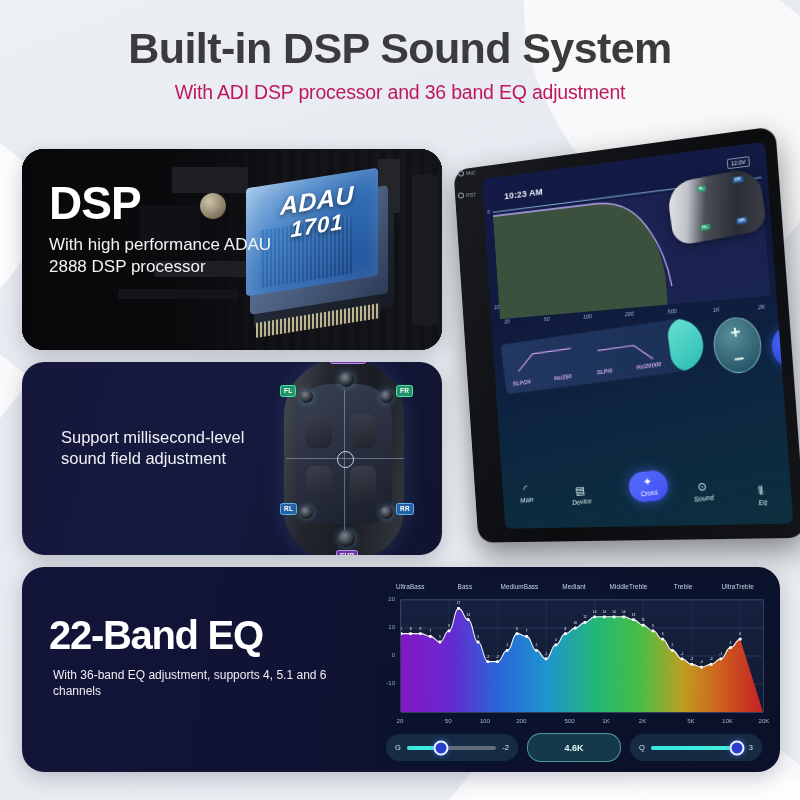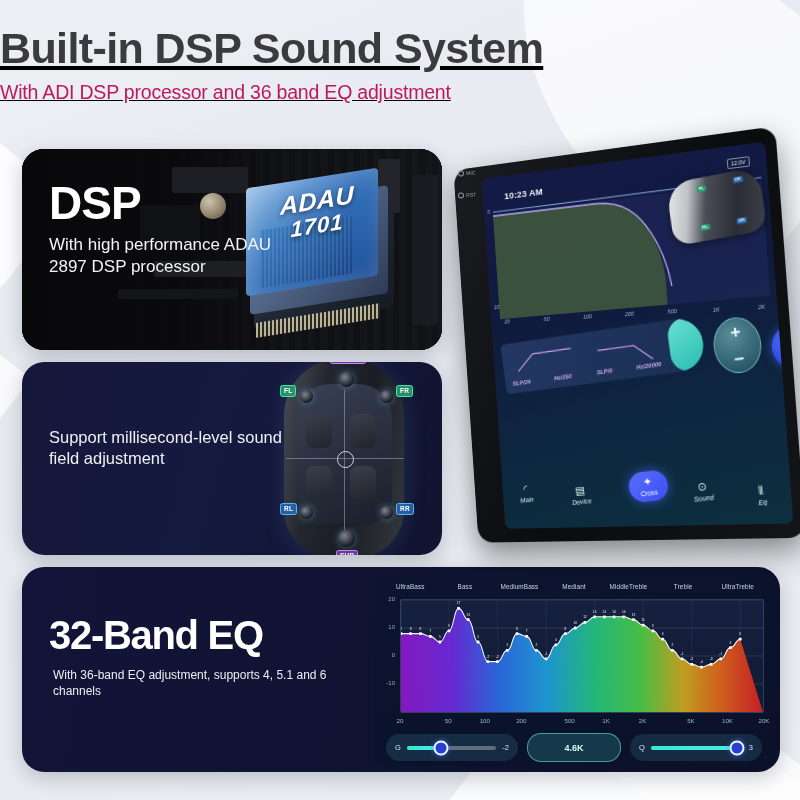--- a/index.html
+++ b/index.html
@@ -21,21 +21,21 @@
   .sw-tl3{left:-330px;top:250px;width:420px;height:60px;
     transform:rotate(38deg);border-radius:0 0 40% 0;opacity:.6;}
   .sw-br1{right:-250px;bottom:-120px;width:460px;height:300px;
     transform:rotate(38deg);border-radius:60% 0 0 0;opacity:.9;}
   .sw-br2{right:-300px;bottom:40px;width:460px;height:120px;
     transform:rotate(38deg);border-radius:40% 0 0 0;opacity:.75;}
   .sw-tr{right:-180px;top:-140px;width:380px;height:260px;
     transform:rotate(38deg);border-radius:0 0 0 70%;opacity:.8;}
 
   
-  .header{position:absolute;left:0;right:0;top:26px;text-align:left;z-index:5;text-decoration:underline;}
+  .header{position:absolute;left:0;right:0;top:26px;text-align:center;z-index:5;}
   .title{
     font-size:43px;font-weight:bold;color:#3b3b3d;letter-spacing:-.6px;
     line-height:1.05;margin:0;
   }
   .subtitle{
     font-size:19.5px;color:#be185d;margin:10px 0 0;font-weight:400;
     letter-spacing:-.2px;
   }
 
   
@@ -102,21 +102,21 @@
   .tag.g{background:rgba(38,160,110,.88);border:1px solid #49e5a6;}
   .tag.b{background:rgba(38,104,180,.88);border:1px solid #5ab5ef;}
   .tag.p{background:rgba(120,60,175,.88);border:1px solid #b98ff0;}
   .crosshair,.crossv{position:absolute;background:rgba(190,205,230,.42);}
   .crosshair{left:16px;top:104px;width:118px;height:1px;}
   .crossv{left:74px;top:36px;width:1px;height:140px;}
   .crossdot{position:absolute;left:67px;top:97px;width:15px;height:15px;
     border:1.5px solid #cdd8ea;border-radius:50%;}
   .c2-text{position:absolute;left:27px;top:56px;z-index:3;width:250px;}
   .c2-title{color:#fff;font-size:35px;font-weight:bold;margin:0;letter-spacing:-.8px;}
-  .c2-desc{color:#eef0f4;font-size:16.5px;line-height:1.3;margin:9px 0 0;}
+  .c2-desc{color:#eef0f4;font-size:16.5px;line-height:1.3;margin:9px 12px 0;}
 
   
   #card3{left:22px;top:567px;width:758px;height:205px;
     background:linear-gradient(100deg,#121539 0%,#0f1230 52%,#0d1029 100%);}
   .c3-text{position:absolute;left:27px;top:46px;z-index:3;width:310px;}
   .c3-title{color:#fff;font-size:40px;font-weight:bold;margin:0;letter-spacing:-1.3px;}
   .c3-desc{color:#eceef3;font-size:12px;line-height:1.3;margin:10px 4px 0;}
 
   
   .eqpanel{position:absolute;left:352px;top:6px;width:400px;height:193px;
@@ -251,21 +251,21 @@
       </div>
       <div class="chip-text">
         <div class="l1">ADAU</div>
         <div class="l2">1701</div>
       </div>
       <div class="chip-pins"></div>
     </div>
 
     <div class="c1-text">
       <h2 class="c1-title">DSP</h2>
-      <p class="c1-desc">With high performance ADAU 2897 DSP processor</p>
+      <p class="c1-desc">With high performance ADAU 2888 DSP processor</p>
     </div>
   </div>
 
   <div class="card" id="card2">
     <div class="car-wrap">
       <div class="car-body"></div>
       <div class="car-glass"></div>
       <div class="seat" style="left:36px;top:60px;"></div>
       <div class="seat" style="left:80px;top:60px;"></div>
       <div class="seat" style="left:36px;top:112px;"></div>
@@ -286,21 +286,21 @@
       <div class="tag p" style="left:60px;top:-2px;">CENTER</div>
       <div class="tag p" style="left:66px;top:196px;">SUB</div>
     </div>
     <div class="c2-text">
       <p class="c2-desc">Support millisecond-level sound field adjustment</p>
     </div>
   </div>
 
   <div class="card" id="card3">
     <div class="c3-text">
-      <h2 class="c3-title">32-Band EQ</h2>
+      <h2 class="c3-title">22-Band EQ</h2>
       <p class="c3-desc">With 36-band EQ adjustment, supports 4, 5.1 and 6 channels</p>
     </div>
 
     <div class="eqpanel">
       <div class="bandrow" id="band-row">
           <span style="left: 6%;">UltraBass</span>
           <span style="left: 20.6667%;">Bass</span>
           <span style="left: 35.3333%;">MediumBass</span>
           <span style="left: 50%;">Mediant</span>
           <span style="left: 64.6667%;">MiddleTreble</span>

